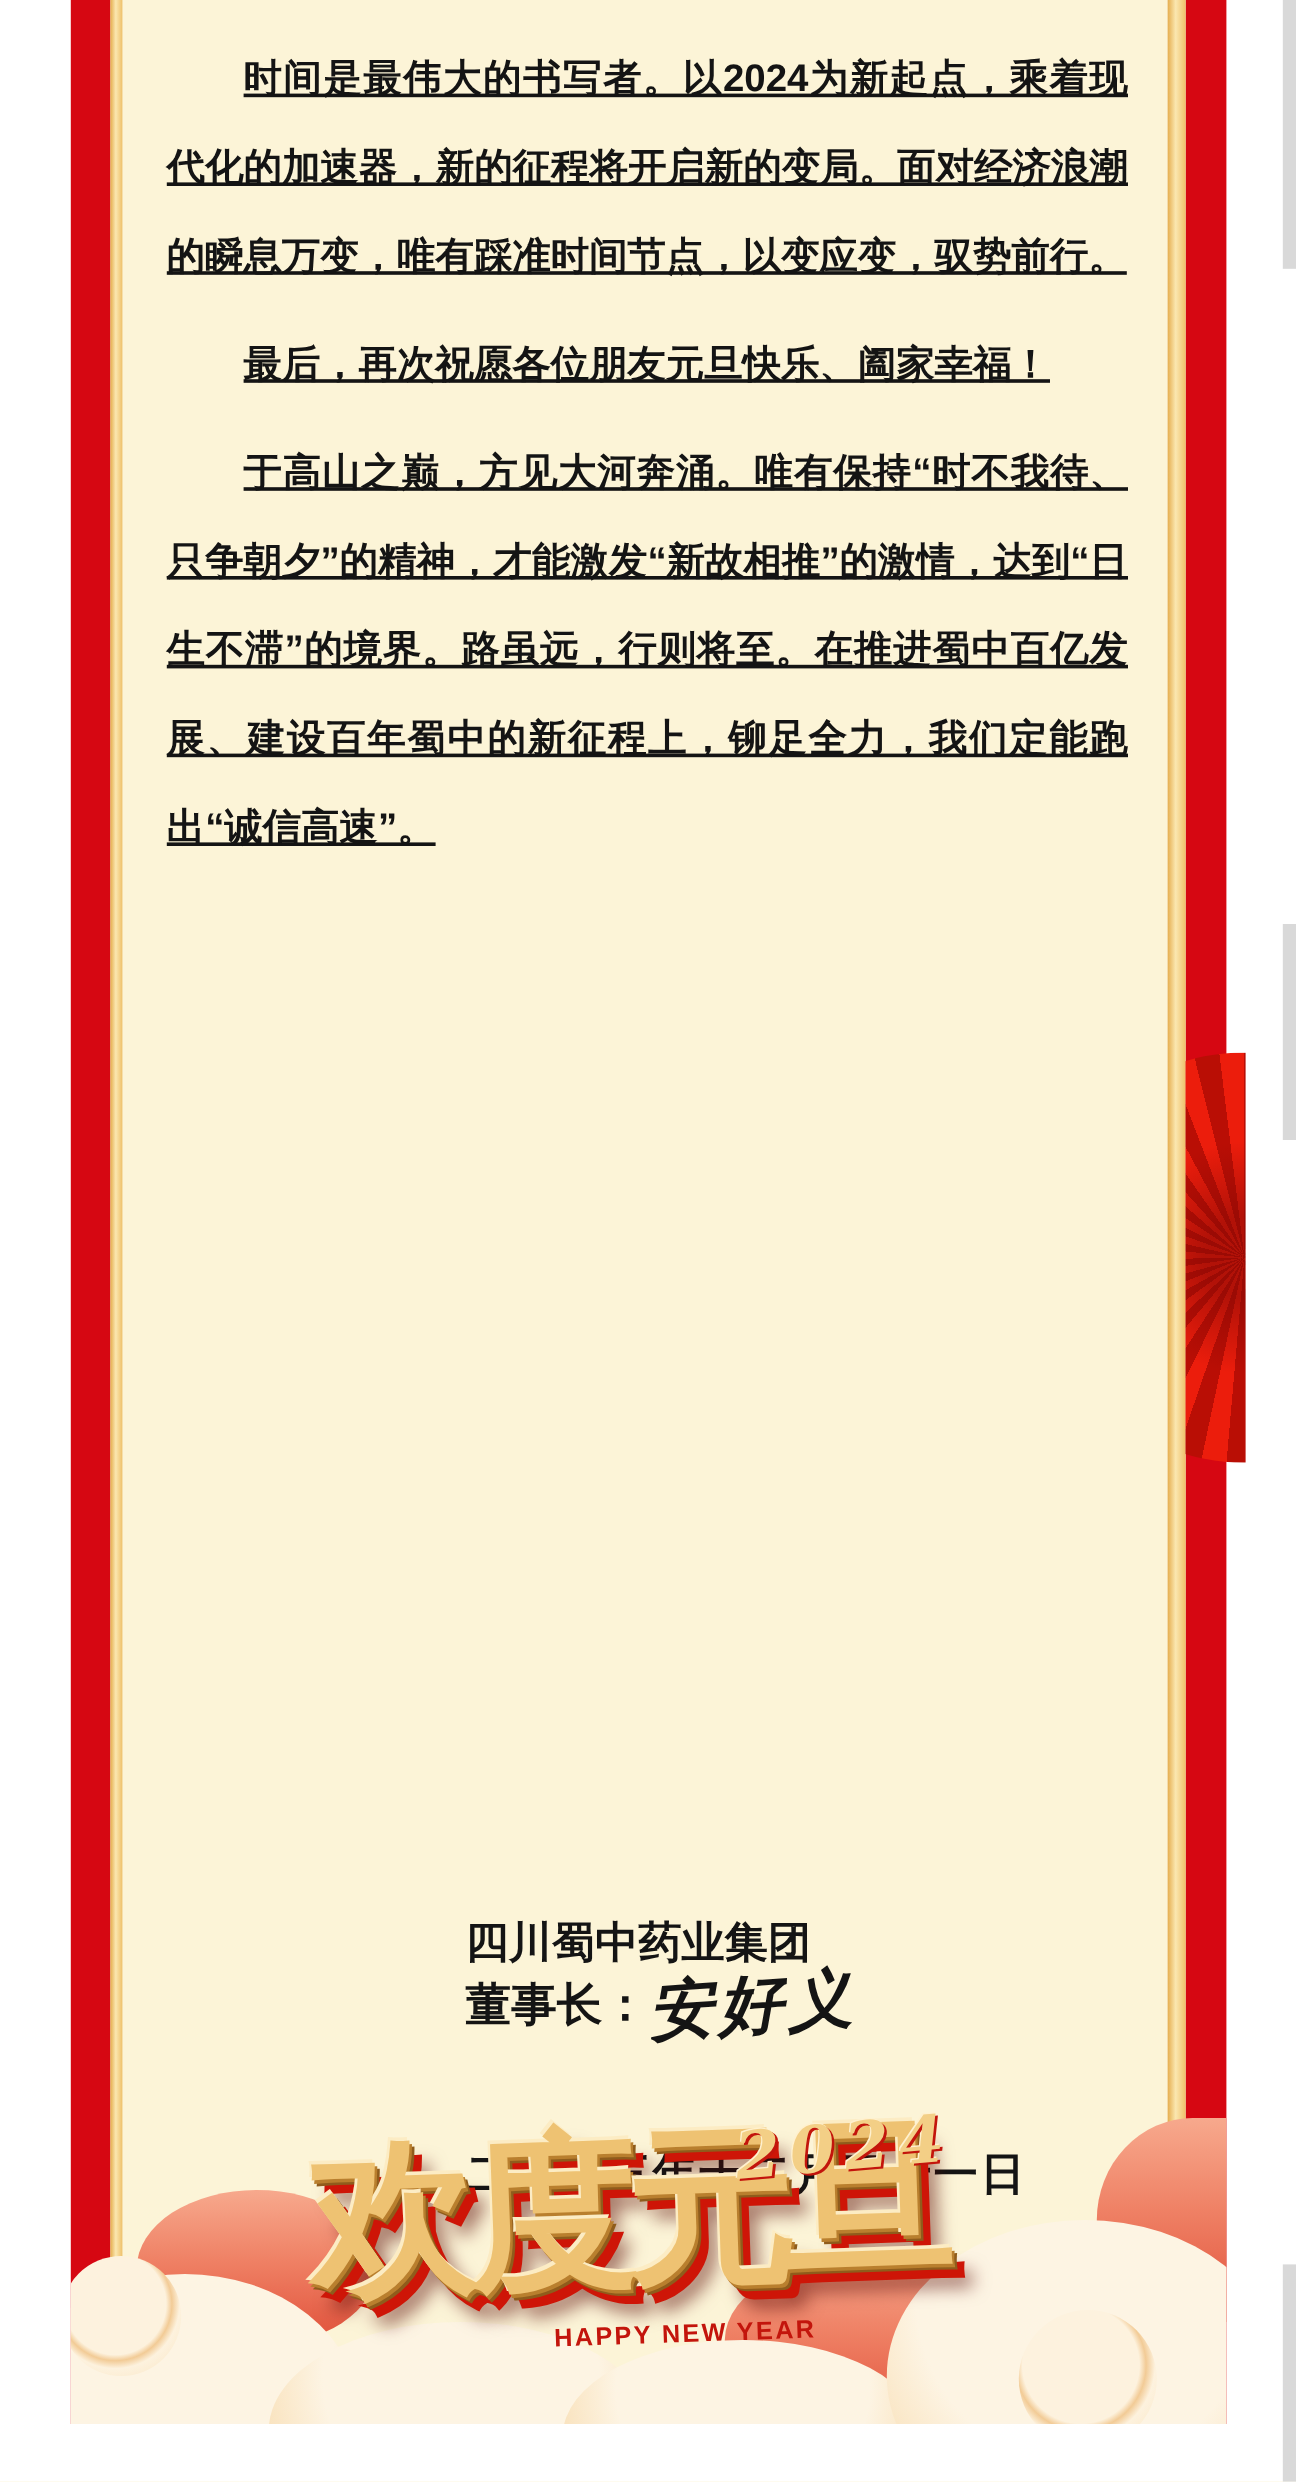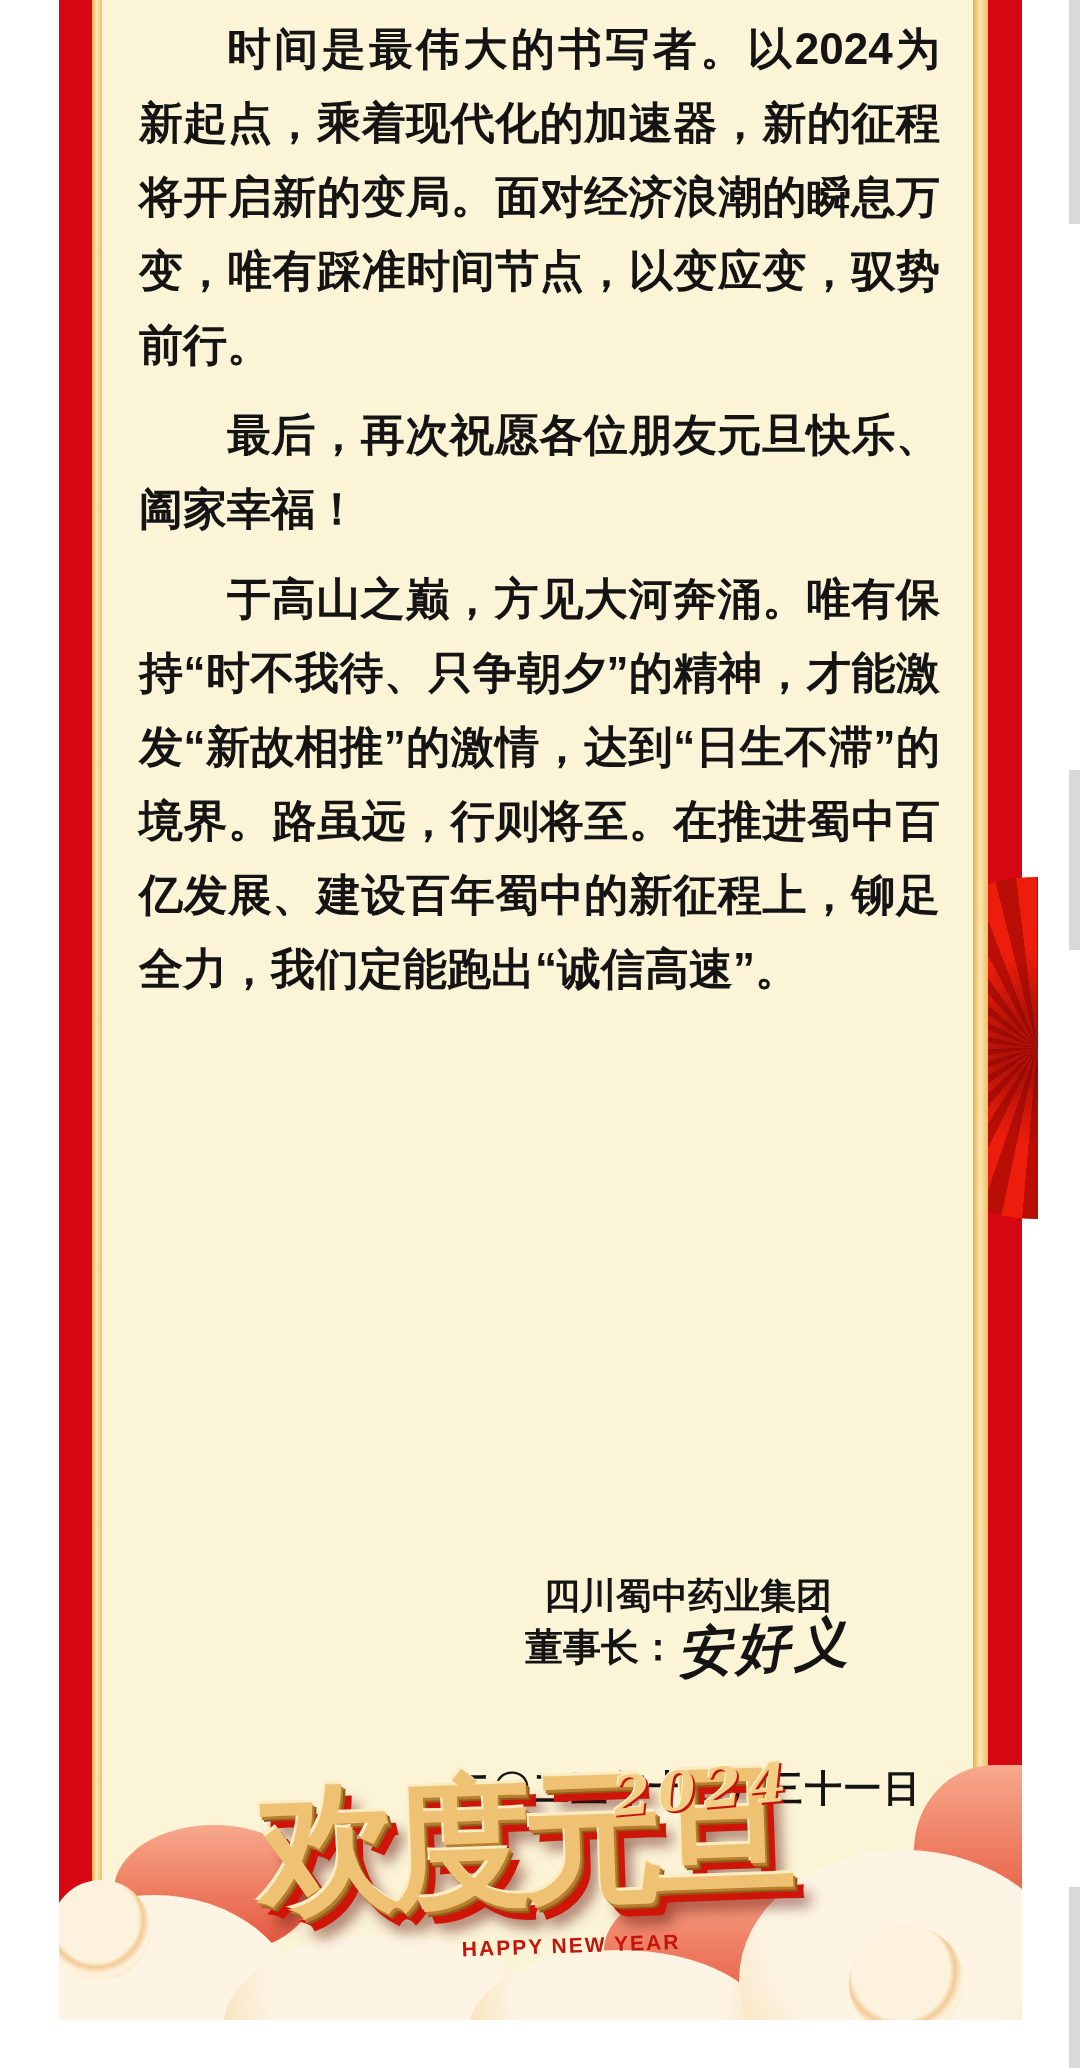--- a/index.html
+++ b/index.html
@@ -12,28 +12,29 @@
   .card{position:absolute;left:101px;top:0;width:872px;height:2020px;background:#fcf4d7;z-index:1;}
   .border-red{position:absolute;top:0;height:2020px;background:#d60712;z-index:2;}
   .border-red.left{left:59px;width:33px;}
   .border-red.right{left:988px;width:34px;}
   .gold-stripe{position:absolute;top:0;height:2020px;z-index:2;
     background:linear-gradient(90deg,#e5ad4e 0%,#fbe7b0 45%,#eec06a 100%);}
   .gold-stripe.left{left:92px;width:10px;}
   .gold-stripe.right{left:973px;width:15px;}
   
   .text-block{
-    position:absolute;left:101px;top:0;width:872px;z-index:3;
+    position:absolute;left:101px;top:16px;width:872px;z-index:3;
     padding:12px 33px 0 38px;box-sizing:border-box;
-    font-size:44px;line-height:74px;font-weight:bold;color:#141414;
+    font-size:32px;line-height:74px;font-weight:bold;color:#141414;
     text-align:justify;
+    text-decoration:underline;
   }
   .text-block p{margin:0 0 16px 0;text-indent:2em;}
   
-  .sig-line{position:absolute;left:388px;width:600px;text-align:center;z-index:3;color:#141414;font-weight:bold;}
+  .sig-line{position:absolute;left:388px;width:600px;z-index:3;color:#141414;font-weight:bold;margin-top:23px;}
   .sig-company{top:1572px;font-size:36px;}
   .sig-role{top:1612px;font-size:38px;}
   .sig-name{font-family:"DejaVu Serif",serif;font-style:italic;font-weight:bold;
     font-size:54px;letter-spacing:4px;display:inline-block;transform:rotate(-4deg);vertical-align:-6px;}
   .sig-date{top:1764px;font-size:37px;letter-spacing:2px;}
   
   .fan-clip{position:absolute;left:988px;top:877px;width:50px;height:342px;overflow:hidden;z-index:4;}
   .fan-disc{position:absolute;left:-122px;top:0;width:342px;height:342px;border-radius:50%;
     background:
       radial-gradient(circle at 50% 50%, rgba(130,8,4,.55) 0 14%, rgba(130,8,4,0) 40%),

